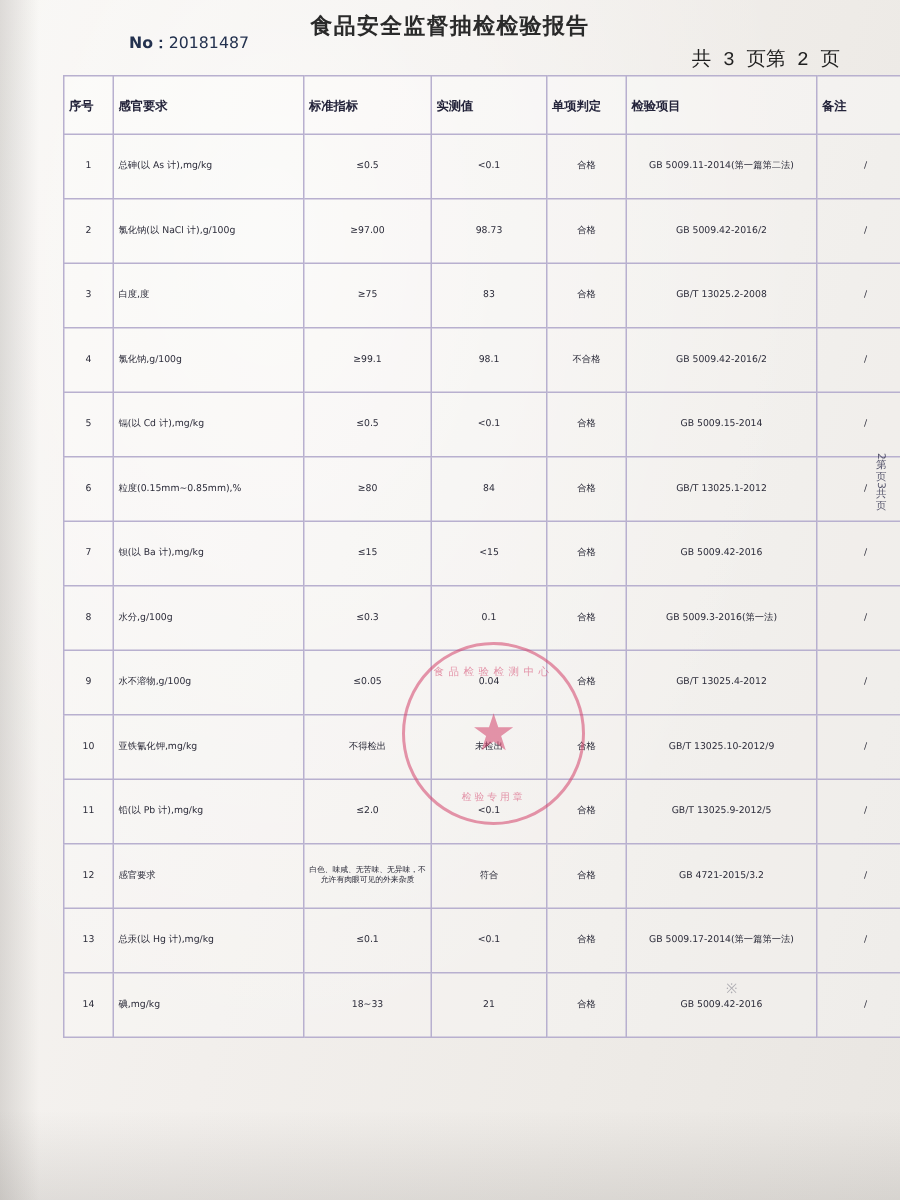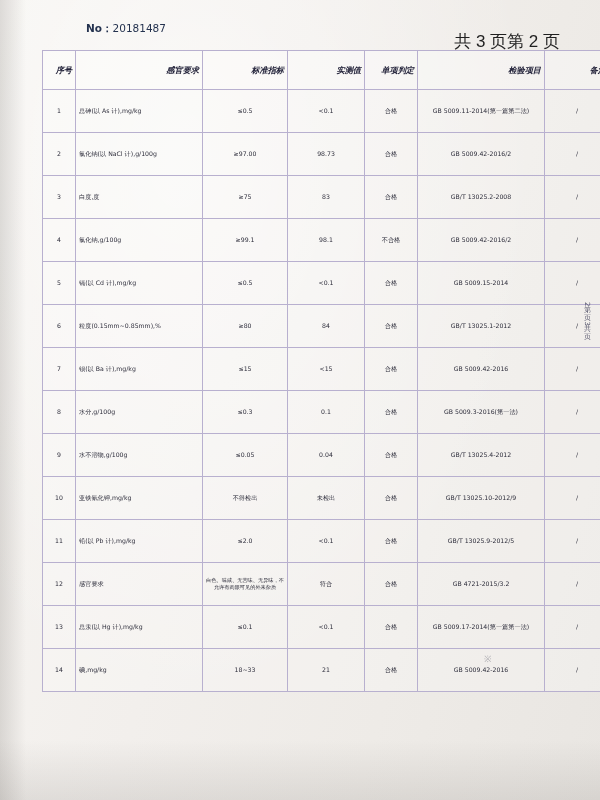--- a/index.html
+++ b/index.html
@@ -45,23 +45,23 @@
     color: #24324f;
     font-family: "DejaVu Sans", sans-serif;
   }
   .doc-no .label {
     font-weight: bold;
   }
   .page-count {
     position: absolute;
     right: 40px;
     top: 30px;
-    font-size: 17px;
+    font-size: 13px;
     color: #1f1f1f;
-    font-family: Liberation Sans, sans-serif;
+    font-family: Liberation Mono, monospace;
     margin-left: 17px;
   }
   .table-wrap {
     position: absolute;
     left: 42px;
     top: 50px;
     width: 518px;
   }
   table.report {
     border-collapse: collapse;
@@ -77,24 +77,23 @@
     font-family: "DejaVu Sans", sans-serif;
     padding: 2px 3px;
     vertical-align: middle;
     line-height: 1.25;
     word-break: break-all;
   }
   table.report thead th {
     height: 34px;
     font-size: 8.2px;
     font-weight: bold;
-    text-align: right;
+    text-align: left;
     color: #23233a;
     background: rgba(255,255,255,0.18);
-    font-style: italic;
   }
   table.report tbody td {
     height: 38px;
   }
   .c-idx   { width: 26px;  text-align: center; }
   .c-item  { width: 120px; text-align: left; padding-left: 6px; }
   .c-std   { width: 78px;  text-align: center; margin-left: 21px; }
   .c-meas  { width: 70px;  text-align: center; }
   .c-conc  { width: 46px;  text-align: center; margin-left: 24px; }
   .c-basis { width: 120px; text-align: center; }
@@ -168,20 +167,21 @@
     background: linear-gradient(0deg, rgba(120,115,110,0.16), rgba(120,115,110,0));
     pointer-events: none;
   }
 </style>
 </head>
 <body>
 
 <div class="page">
   <div class="paper-tint"></div>
 
+  <div class="doc-title">食品安全监督抽检检验报告</div>
 
   <div class="doc-no">
     <span class="label">No：</span><span>20181487</span>
   </div>
 
   <div class="page-count">共 3 页第 2 页</div>
 
   <div class="table-wrap">
     <table class="report">
       <thead>
@@ -323,18 +323,23 @@
           <td class="c-conc">合格</td>
           <td class="c-basis basis-txt">GB 5009.42-2016</td>
           <td class="c-note">/</td>
         </tr>
       </tbody>
     </table>
   </div>
 
   <div class="vert-note">第2页，共3页</div>
 
+  <div class="stamp">
+    <div class="arc-top">食品检验检测中心</div>
+    <div class="star">★</div>
+    <div class="arc-bottom">检验专用章</div>
+  </div>
 
   <div class="smudge">※</div>
 
   <div class="edge-shadow-left"></div>
   <div class="edge-shadow-bottom"></div>
 </div>
 
 </body></html>

